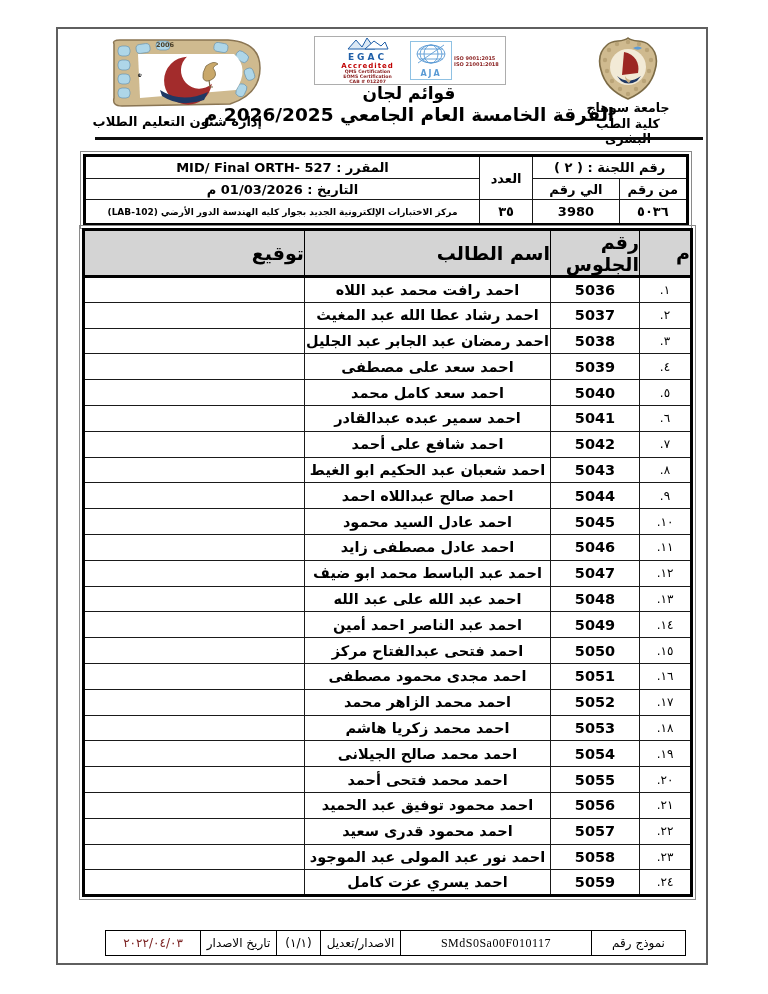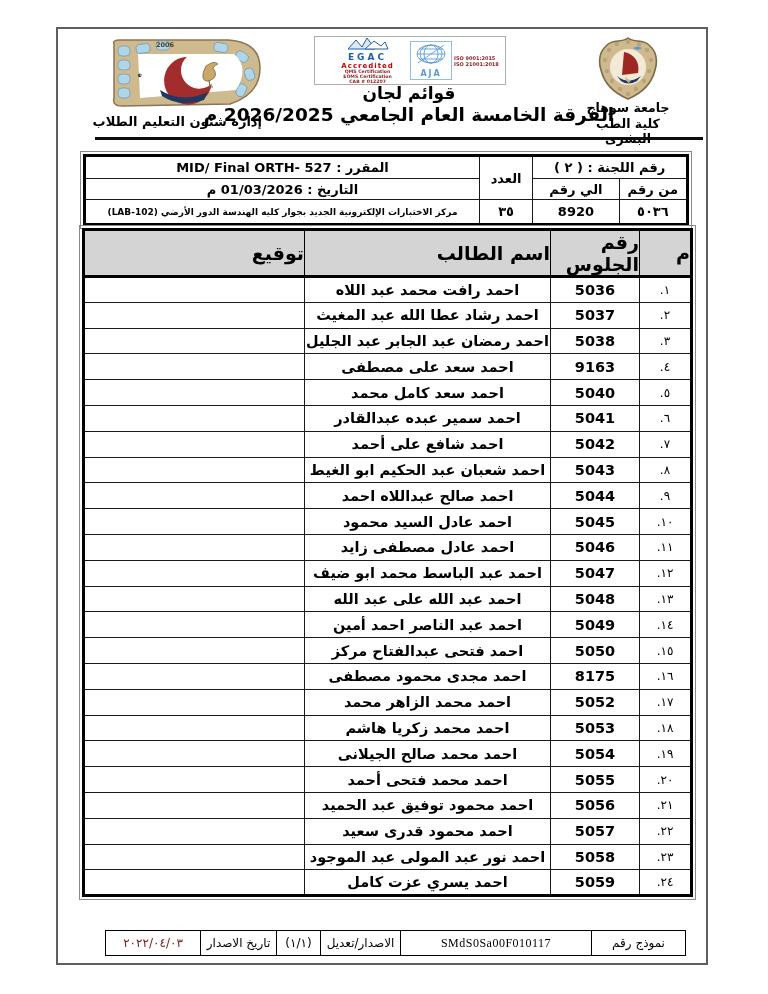--- a/index.html
+++ b/index.html
@@ -216,21 +216,21 @@
     <tr>
       <td class="it-label">من رقم</td>
       <td class="it-label">الي رقم</td>
       <td class="it-date">
         <span>التاريخ :</span>
         <span>01/03/2026 م</span>
       </td>
     </tr>
     <tr>
       <td class="it-num">٥٠٣٦</td>
-      <td class="it-num">8920</td>
+      <td class="it-num">3980</td>
       <td class="it-num">٣٥</td>
       <td class="it-venue">مركز الاختبارات الإلكترونية الجديد بجوار كليه الهندسة الدور الأرضي (LAB-102)</td>
     </tr>
   </tbody>
     </table>
 
   <table class="main-table">
     <colgroup>
         <col style="width:52px">
         <col style="width:89px">
@@ -262,21 +262,21 @@
 
     <tr>
       <td class="td-no">٣.</td>
       <td class="td-seat">5038</td>
       <td class="td-name">احمد رمضان عبد الجابر عبد الجليل</td>
       <td></td>
     </tr>
 
     <tr>
       <td class="td-no">٤.</td>
-      <td class="td-seat">9163</td>
+      <td class="td-seat">5039</td>
       <td class="td-name">احمد سعد على مصطفى</td>
       <td></td>
     </tr>
 
     <tr>
       <td class="td-no">٥.</td>
       <td class="td-seat">5040</td>
       <td class="td-name">احمد سعد كامل محمد</td>
       <td></td>
     </tr>
@@ -346,21 +346,21 @@
 
     <tr>
       <td class="td-no">١٥.</td>
       <td class="td-seat">5050</td>
       <td class="td-name">احمد فتحى عبدالفتاح مركز</td>
       <td></td>
     </tr>
 
     <tr>
       <td class="td-no">١٦.</td>
-      <td class="td-seat">8175</td>
+      <td class="td-seat">5051</td>
       <td class="td-name">احمد مجدى محمود مصطفى</td>
       <td></td>
     </tr>
 
     <tr>
       <td class="td-no">١٧.</td>
       <td class="td-seat">5052</td>
       <td class="td-name">احمد محمد الزاهر محمد</td>
       <td></td>
     </tr>

